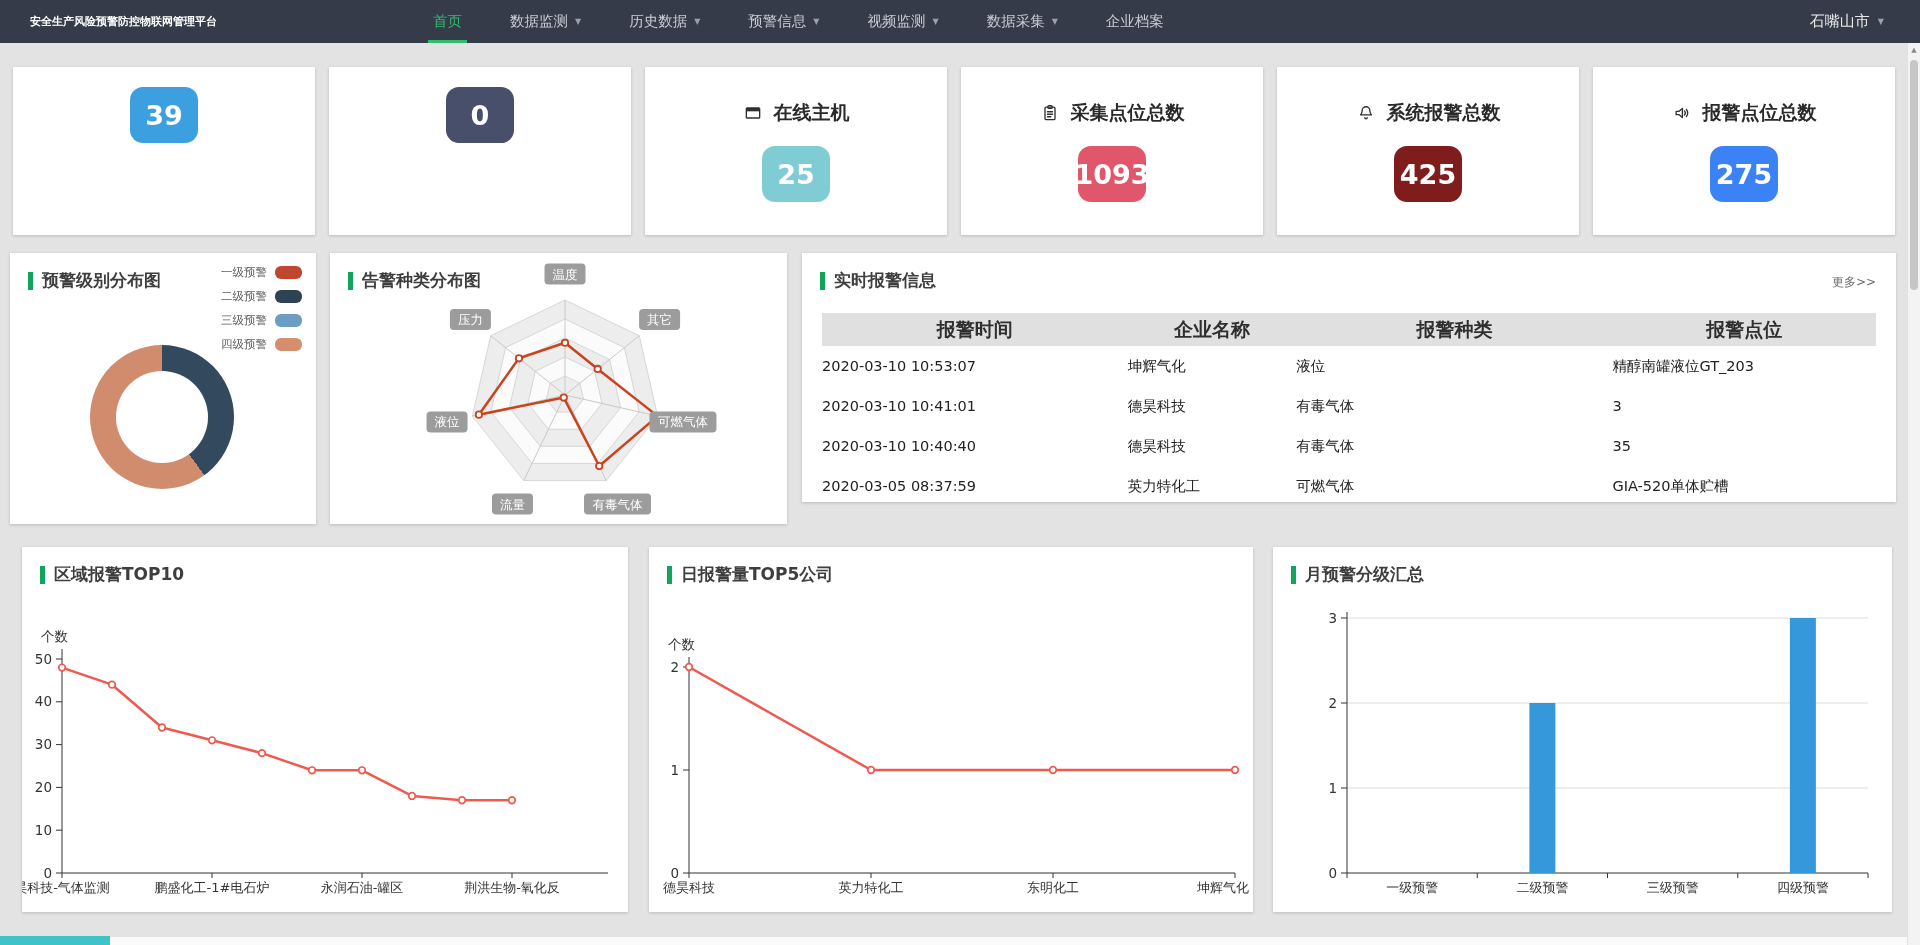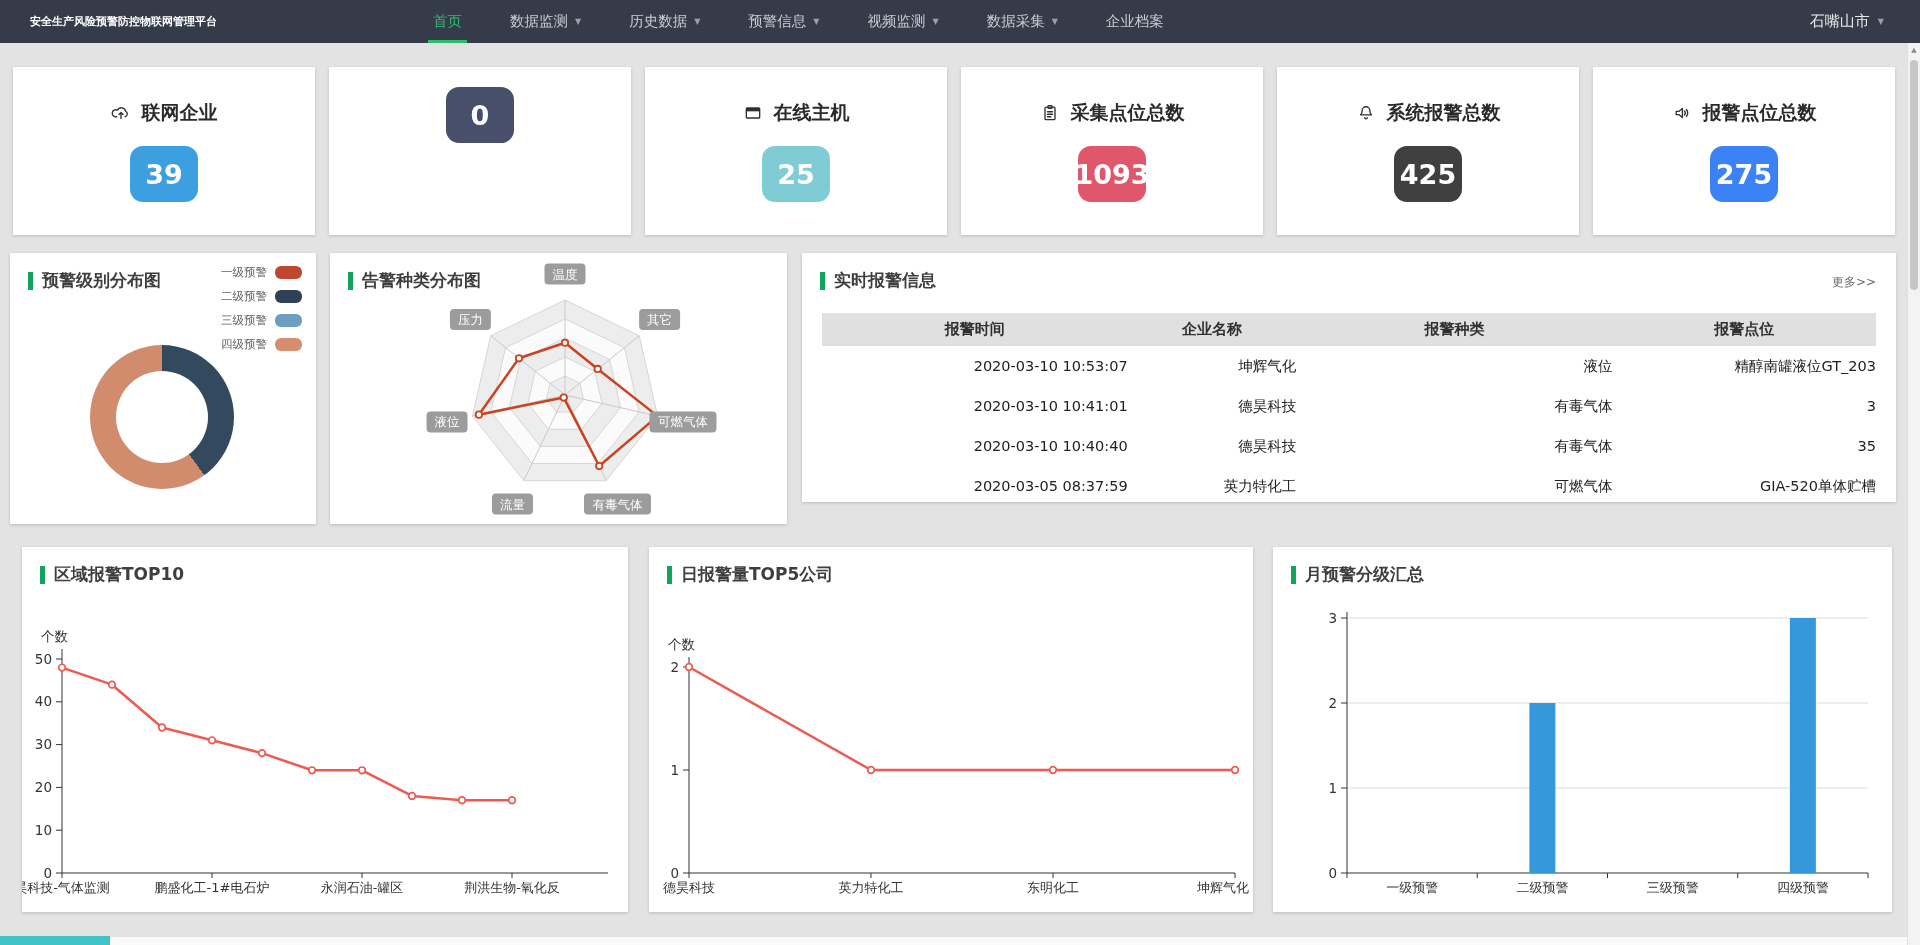--- a/index.html
+++ b/index.html
@@ -40,22 +40,22 @@
   .legend { position:absolute; top:12px; right:14px; z-index:2; }
   .legend-item { display:flex; align-items:center; justify-content:flex-end; margin-bottom:9px; cursor:pointer; }
   .legend-label { font-size:11.5px; color:#5f5f5f; }
   .legend-swatch { width:27px; height:13px; border-radius:6px; margin-left:8px; }
   #donut { position:absolute; left:80px; top:92px; width:144px; height:144px; border-radius:50%; }
   #donut::after { content:""; position:absolute; left:26px; top:26px; width:92px; height:92px; border-radius:50%; background:#fff; }
 
   
   .more-link { position:absolute; top:21px; right:20px; font-size:12px; color:#6a6a6a; cursor:pointer; z-index:2; }
   .rt-table { position:absolute; left:20px; right:20px; top:60px; border-collapse:collapse; width:calc(100% - 40px); table-layout:fixed; }
-  .rt-table th { background:#e0e0e0; height:33px; font-size:15px; font-weight:bold; color:#2f2f2f; text-align:center; }
-  .rt-table td { height:40px; font-size:14.5px; font-weight:500; color:#222; text-align:right; }
+  .rt-table th { background:#e0e0e0; height:33px; font-size:19px; font-weight:bold; color:#2f2f2f; text-align:center; }
+  .rt-table td { height:40px; font-size:14.5px; font-weight:500; color:#222; text-align:left; }
 
   svg.chart { position:absolute; left:0; top:0; font-family:inherit; }
 
   
   .footer-strip { position:absolute; left:0; bottom:0; height:9px; right:13px; background:#fafafa; border-top:1px solid #e2e2e2; }
   .footer-teal { position:absolute; left:0; bottom:0; height:9px; width:110px; background:#3fc3c6; }
   .scrollbar { position:absolute; right:0; top:43px; bottom:0; width:13px; background:#f3f3f3; border-left:1px solid #e0e0e0; }
   .scroll-up { height:15px; text-align:center; font-size:7px; color:#8a8a8a; line-height:15px; cursor:pointer; }
   .scroll-thumb { position:absolute; top:17px; left:2px; width:8px; height:230px; border-radius:4px; background:#c6c6c6; cursor:pointer; }
 </style>
@@ -72,27 +72,20 @@
       <li class="nav-item"><span>历史数据</span><span class="caret">▼</span></li>
       <li class="nav-item"><span>预警信息</span><span class="caret">▼</span></li>
       <li class="nav-item"><span>视频监测</span><span class="caret">▼</span></li>
       <li class="nav-item"><span>数据采集</span><span class="caret">▼</span></li>
       <li class="nav-item"><span>企业档案</span></li>
     </ul>
     <div class="nav-region"><span>石嘴山市</span><span class="caret">▼</span></div>
   </div>
 
   <div class="stat-card" style="left:13px">
-    <div class="stat-head">
-      <svg viewBox="0 0 24 24">
-          <path d="M7 16.5 A4.3 4.3 0 1 1 7.8 8.6 A5.2 5.2 0 0 1 17.6 10.1 A3.4 3.4 0 0 1 17 16.5"></path>
-          <path d="M12 18.5 V11.5 M9.6 13.8 L12 11.4 L14.4 13.8"></path>
-        </svg>
-      <span>联网企业</span>
-    </div>
     <div class="stat-badge" style="background: rgb(59, 159, 224);">39</div>
   </div>
   <div class="stat-card" style="left:329px">
     <div class="stat-badge" style="background: rgb(71, 79, 107);">0</div>
   </div>
   <div class="stat-card" style="left:645px">
     <div class="stat-head">
       <svg viewBox="0 0 24 24">
           <rect x="4" y="6" width="16" height="12" rx="1"></rect>
           <rect x="4" y="6" width="16" height="4" fill="#2f2f2f" stroke="none"></rect>
@@ -113,21 +106,21 @@
     <div class="stat-badge" style="background: rgb(224, 86, 106);">1093</div>
   </div>
   <div class="stat-card" style="left:1277px">
     <div class="stat-head">
       <svg viewBox="0 0 24 24">
           <path d="M12 4.5 a4.6 4.6 0 0 1 4.6 4.6 c0 3.2 1 4.3 1.9 5.1 H5.5 c.9-.8 1.9-1.9 1.9-5.1 A4.6 4.6 0 0 1 12 4.5 Z"></path>
           <path d="M10.5 17.5 a1.5 1.5 0 0 0 3 0"></path>
         </svg>
       <span>系统报警总数</span>
     </div>
-    <div class="stat-badge" style="background: #404040;">425</div>
+    <div class="stat-badge" style="background: #7f1d1d;">425</div>
   </div>
   <div class="stat-card" style="left:1593px">
     <div class="stat-head">
       <svg viewBox="0 0 24 24">
           <path d="M5 10 H8.5 L12.5 6.5 V17.5 L8.5 14 H5 Z"></path>
           <path d="M15 9.5 a4 4 0 0 1 0 5 M17.3 7.8 a7 7 0 0 1 0 8.4"></path>
         </svg>
       <span>报警点位总数</span>
     </div>
     <div class="stat-badge" style="background: #3b82f6;">275</div>

